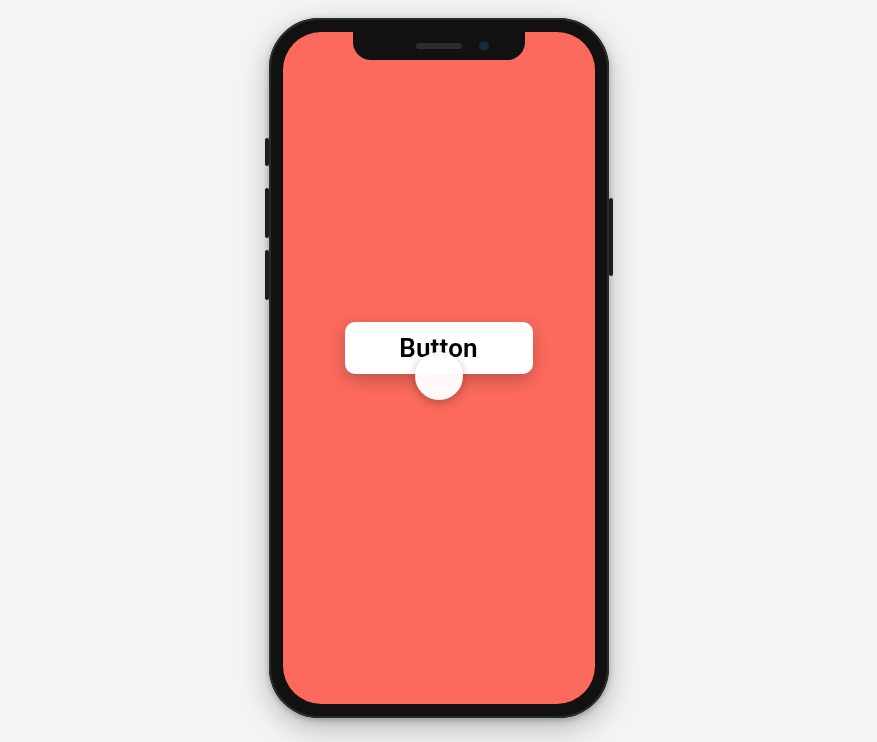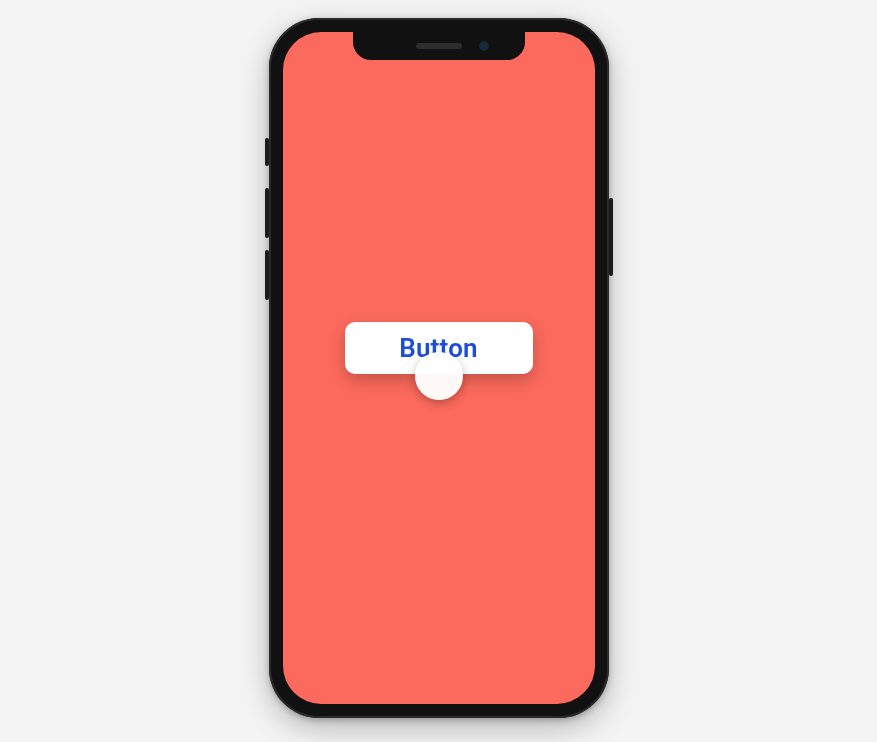--- a/index.html
+++ b/index.html
@@ -139,20 +139,20 @@
     <div class="side-btn side-left-3"></div>
     <div class="side-btn side-right"></div>
 
     <div class="screen" style="background: rgb(251, 106, 92);">
       <div class="notch">
         <div class="speaker"></div>
         <div class="camera"></div>
       </div>
 
       <div class="screen-content">
-        <div class="main-button" style="background: rgb(255, 255, 255); color: #1d4ed8; text-align: center;">
+        <div class="main-button" style="background: rgb(255, 255, 255); color: #000000; text-align: center;">
           <span>Button</span>
           <div class="touch-indicator"></div>
         </div>
       </div>
     </div>
   </div>
 </div>
 
 </body></html>

